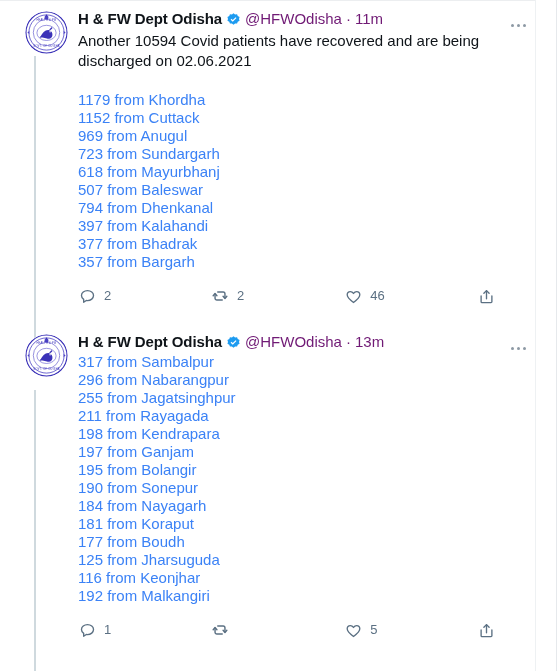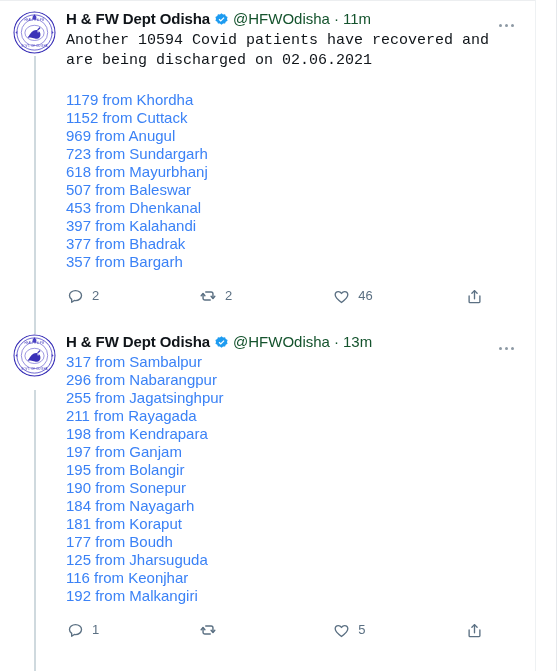--- a/index.html
+++ b/index.html
@@ -64,21 +64,21 @@
     position: absolute;
     left: 34px;
     width: 2px;
     background: #cfd9de;
   }
   .thread-line.one { top: 56px;  height: 285px; }
   .thread-line.two { top: 390px; height: 281px; }
 
   .tweet {
     position: absolute;
-    left: 0;
+    left: 12px;
     width: 536px;
     box-sizing: border-box;
     padding: 0;
   }
   .tweet.t1 { top: 8px; }
   .tweet.t2 { top: 331px; }
 
   .avatar {
     position: absolute;
     left: 13px;
@@ -109,21 +109,21 @@
     color: #0f1419;
     letter-spacing: -0.1px;
   }
   .verified-badge {
     display: inline-flex;
     margin-left: 4px;
     margin-right: 4px;
   }
   .handle, .dot-sep, .timestamp {
     font-size: 15px;
-    color: #14532d;
+    color: #701a75;
   }
   .dot-sep { margin: 0 4px; }
 
   .more-button {
     position: absolute;
     right: 16px;
     top: 8px;
     width: 28px;
     height: 18px;
     display: flex;
@@ -139,21 +139,20 @@
     display: block;
   }
 
   .tweet-text {
     font-size: 15px;
     line-height: 20px;
     color: #0f1419;
     margin-top: 1px;
     max-width: 455px;
     white-space: pre-wrap;
-    font-family: Liberation Mono, monospace;
   }
 
   .blank-line { height: 20px; }
 
   .district-list {
     margin: 0;
     padding: 0;
     list-style: none;
   }
   .district-list li {
@@ -244,21 +243,21 @@
 
       <div class="blank-line"></div>
 
       <ul class="district-list">
         <li>1179 from Khordha</li>
         <li>1152 from Cuttack</li>
         <li>969 from Anugul</li>
         <li>723 from Sundargarh</li>
         <li>618 from Mayurbhanj</li>
         <li>507 from Baleswar</li>
-        <li>453 from Dhenkanal</li>
+        <li>794 from Dhenkanal</li>
         <li>397 from Kalahandi</li>
         <li>377 from Bhadrak</li>
         <li>357 from Bargarh</li>
       </ul>
 
       <div class="actions">
         <div class="action reply">
           <span class="action-icon">
             <svg width="17" height="17" viewBox="0 0 24 24" aria-hidden="true">
               <path fill="none" stroke="#5b7083" stroke-width="1.9" stroke-linejoin="round" d="M12 3.6 c-4.7 0 -8.5 3.1 -8.5 7.0 c0 2.2 1.2 4.2 3.1 5.5 l0 4.1 3.7 -2.6 c0.55 0.08 1.1 0.12 1.7 0.12 c4.7 0 8.5 -3.1 8.5 -7.0 c0 -3.9 -3.8 -7.0 -8.5 -7.0z"></path>

